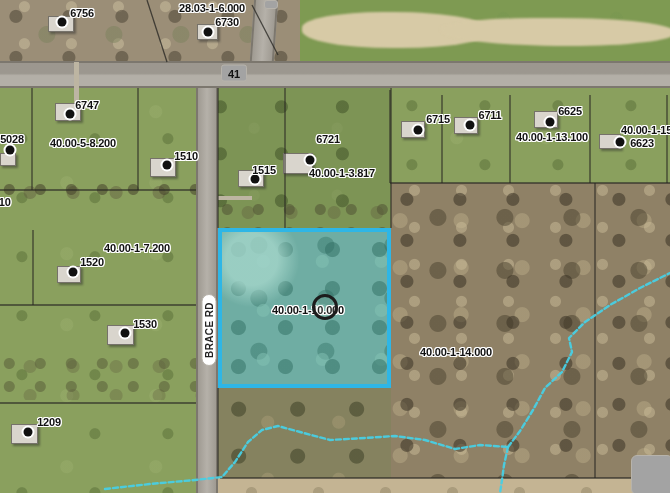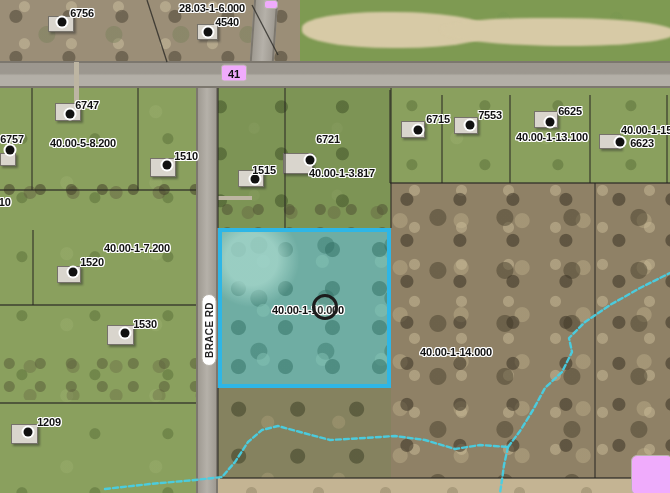--- a/index.html
+++ b/index.html
@@ -94,21 +94,21 @@
     position:absolute;z-index:50;transform:translate(-50%,-50%);
     font-size:11px;font-weight:700;color:#111;white-space:nowrap;letter-spacing:-0.2px;
     text-shadow:-1px -1px 0 #fff,1px -1px 0 #fff,-1px 1px 0 #fff,1px 1px 0 #fff,0 -1px 0 #fff,0 1px 0 #fff,-1px 0 0 #fff,1px 0 0 #fff;
     pointer-events:none;
   }
   .addr-dot{
     position:absolute;z-index:45;width:9px;height:9px;border-radius:50%;
     background:#111;box-shadow:0 0 0 2px #fff;transform:translate(-50%,-50%);
   }
   .white-box{
-    position:absolute;background:#f0abfc;border:1px solid #b7b3ab;border-radius:3px;z-index:55;
+    position:absolute;background:#a3a3a3;border:1px solid #b7b3ab;border-radius:3px;z-index:55;
     display:flex;align-items:center;justify-content:center;
     font-size:11px;font-weight:700;color:#111;
   }
   #brace-pill{
     position:absolute;z-index:55;transform:translate(-50%,-50%) rotate(-90deg);
     background:#fff;border:1px solid #b7b3ab;border-radius:8px;
     padding:1px 7px;font-size:10px;font-weight:700;color:#222;letter-spacing:.4px;white-space:nowrap;
   }
   #parcel-ring{
     position:absolute;z-index:60;border:3px solid #1c1c1c;border-radius:50%;
@@ -206,30 +206,30 @@
       <div class="addr-dot" style="left: 550px; top: 122px;"></div>
       <div class="addr-dot" style="left: 620px; top: 142px;"></div>
       <div class="addr-dot" style="left: 73px; top: 272px;"></div>
       <div class="addr-dot" style="left: 125px; top: 333px;"></div>
       <div class="addr-dot" style="left: 28px; top: 432px;"></div>
     </div>
 
   <div id="labels-layer">
       <span class="map-label" style="left: 82px; top: 13px;">6756</span>
       <span class="map-label" style="left: 212px; top: 8px;">28.03-1-6.000</span>
-      <span class="map-label" style="left: 227px; top: 22px;">4540</span>
+      <span class="map-label" style="left: 227px; top: 22px;">6730</span>
       <span class="map-label" style="left: 87px; top: 105px;">6747</span>
-      <span class="map-label" style="left: 12px; top: 139px;">6757</span>
+      <span class="map-label" style="left: 12px; top: 139px;">5028</span>
       <span class="map-label" style="left: 83px; top: 143px;">40.00-5-8.200</span>
       <span class="map-label" style="left: 186px; top: 156px;">1510</span>
       <span class="map-label" style="left: 264px; top: 170px;">1515</span>
       <span class="map-label" style="left: 328px; top: 139px;">6721</span>
       <span class="map-label" style="left: 342px; top: 173px;">40.00-1-3.817</span>
       <span class="map-label" style="left: 438px; top: 119px;">6715</span>
-      <span class="map-label" style="left: 490px; top: 115px;">7553</span>
+      <span class="map-label" style="left: 490px; top: 115px;">6711</span>
       <span class="map-label" style="left: 570px; top: 111px;">6625</span>
       <span class="map-label" style="left: 552px; top: 137px;">40.00-1-13.100</span>
       <span class="map-label" style="left: 648px; top: 130px;">40.00-1-15.</span>
       <span class="map-label" style="left: 642px; top: 143px;">6623</span>
       <span class="map-label" style="left: 117px; top: 248px; padding-left: 40px;">40.00-1-7.200</span>
       <span class="map-label" style="left: 92px; top: 262px;">1520</span>
       <span class="map-label" style="left: 145px; top: 324px;">1530</span>
       <span class="map-label" style="left: 49px; top: 422px;">1209</span>
       <span class="map-label" style="left: 2px; top: 202px;">110</span>
       <span class="map-label" style="left: 308px; top: 310px;">40.00-1-10.000</span>

